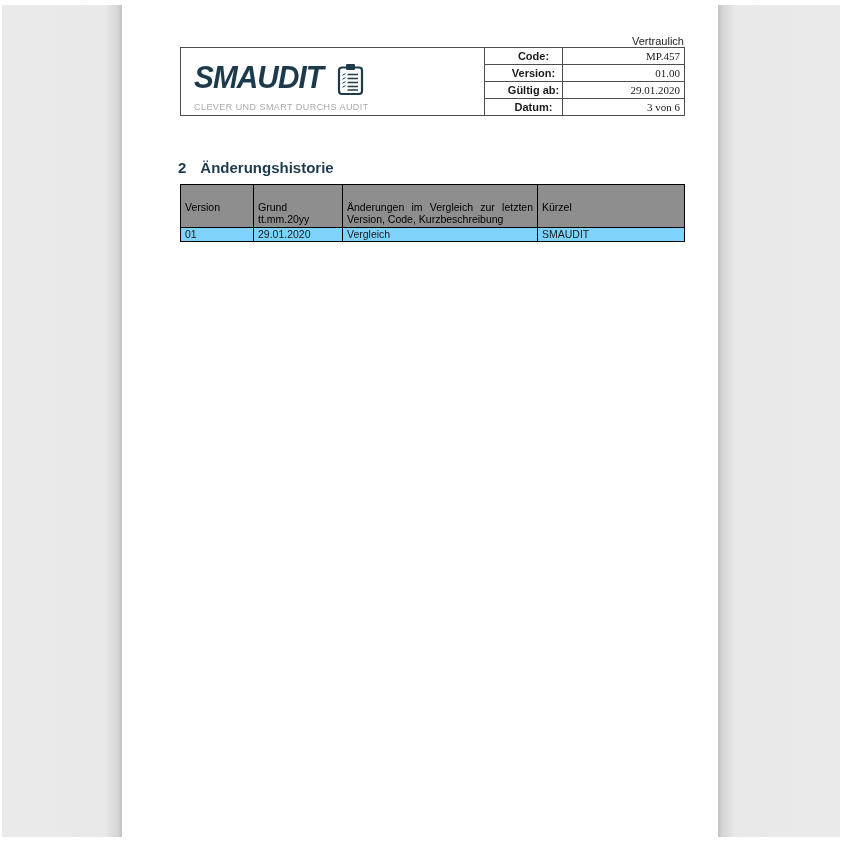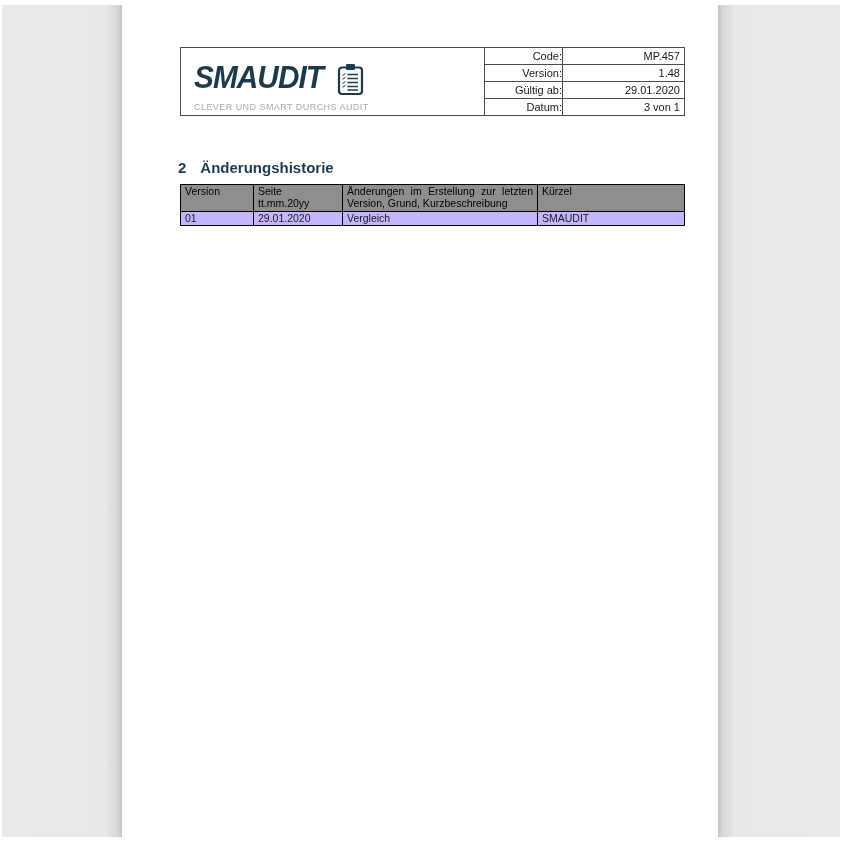--- a/index.html
+++ b/index.html
@@ -29,22 +29,22 @@
   }
   
   .meta-table{
     position:absolute;left:58px;top:47px;width:504px;
     border-collapse:collapse;table-layout:fixed;font-size:11px;
   }
   .meta-table td{
     border:1px solid #4d4d4d;height:16px;padding:0;vertical-align:middle;
   }
   .meta-table td.logo-cell{padding:0;}
-  .meta-table td.m-label{padding-left:20px;text-align:right;}
-  .meta-table td.m-value{padding-right:4px;text-align:right;}
+  .meta-table td.m-label{padding-left:20px;text-align:center;font-weight:bold;}
+  .meta-table td.m-value{padding-right:4px;text-align:right;font-family:Liberation Serif, serif;}
   
   .logo{padding:10px 0 0 13px;}
   .logo-row{display:flex;align-items:flex-start;gap:4px;}
   .wordmark{
     font-style:italic;font-weight:bold;font-size:32px;line-height:30px;
     letter-spacing:-1px;color:#1c3a4b;
     transform:scaleX(0.93);transform-origin:left center;white-space:nowrap;
   }
   .clipboard{margin-top:1px;}
   .tagline{
@@ -55,36 +55,37 @@
   .section-heading{
     position:absolute;left:56px;top:158px;display:flex;gap:14px;
     font-weight:bold;font-size:15px;line-height:20px;color:#1d3b4e;
   }
   
   .history-table{
     position:absolute;left:58px;top:184px;width:504px;
     border-collapse:collapse;table-layout:fixed;font-size:10.5px;
   }
   .history-table td{
-    border:1px solid #000000;vertical-align:top;padding:1px 4px 2px 4px;
+    border:1px solid #000000;vertical-align:top;padding:17px 4px 2px 4px;
   }
   .history-table tr.hdr td{
     background:#8e8e8e;color:#000000;line-height:11.5px;height:25px;box-sizing:border-box;
   }
   .history-table td.justify{text-align:justify;}
-  .history-table tr.data td{height:13px;box-sizing:border-box;padding:0 4px 1px 4px;line-height:12px;background:#c4b5fd;}
+  .history-table tr.data td{height:13px;box-sizing:border-box;padding:0 4px 1px 4px;line-height:12px;background:#7dd3fc;}
 </style>
 </head>
 <body>
 
 <div class="canvas-margin left"></div>
 <div class="canvas-margin right"></div>
 
 <div class="page">
 
+  <div class="confidential">Vertraulich</div>
 
   <table class="meta-table">
     <colgroup>
       <col style="width:304px">
         <col style="width:78px">
         <col style="width:122px">
     </colgroup>
     <tbody>
         <tr>
       <td class="logo-cell" rowspan="4">
@@ -112,53 +113,53 @@
             </span>
           </div>
           <div class="tagline">CLEVER UND SMART DURCHS AUDIT</div>
         </div>
       </td>
       <td class="m-label">Code:</td>
       <td class="m-value">MP.457</td>
     </tr>
     <tr>
       <td class="m-label">Version:</td>
-      <td class="m-value">1.48</td>
+      <td class="m-value">01.00</td>
     </tr>
     <tr>
       <td class="m-label">Gültig ab:</td>
       <td class="m-value">29.01.2020</td>
     </tr>
     <tr>
       <td class="m-label">Datum:</td>
-      <td class="m-value">3 von 1</td>
+      <td class="m-value">3 von 6</td>
     </tr>
   </tbody>
     </table>
 
   <div class="section-heading">
     <span>2</span>
     <span>Änderungshistorie</span>
   </div>
 
   <table class="history-table">
     <colgroup>
       <col style="width:73px">
         <col style="width:89px">
         <col style="width:195px">
         <col style="width:147px">
     </colgroup>
     <tbody>
         <tr class="hdr">
       <td>Version</td>
       <td>
-        <div>Seite</div>
+        <div>Grund</div>
         <div>tt.mm.20yy</div>
       </td>
-      <td class="justify">Änderungen im Erstellung zur letzten Version, Grund, Kurzbeschreibung</td>
+      <td class="justify">Änderungen im Vergleich zur letzten Version, Code, Kurzbeschreibung</td>
       <td>Kürzel</td>
     </tr>
     <tr class="data">
       <td>01</td>
       <td>29.01.2020</td>
       <td>Vergleich</td>
       <td>SMAUDIT</td>
     </tr>
   </tbody>
     </table>

